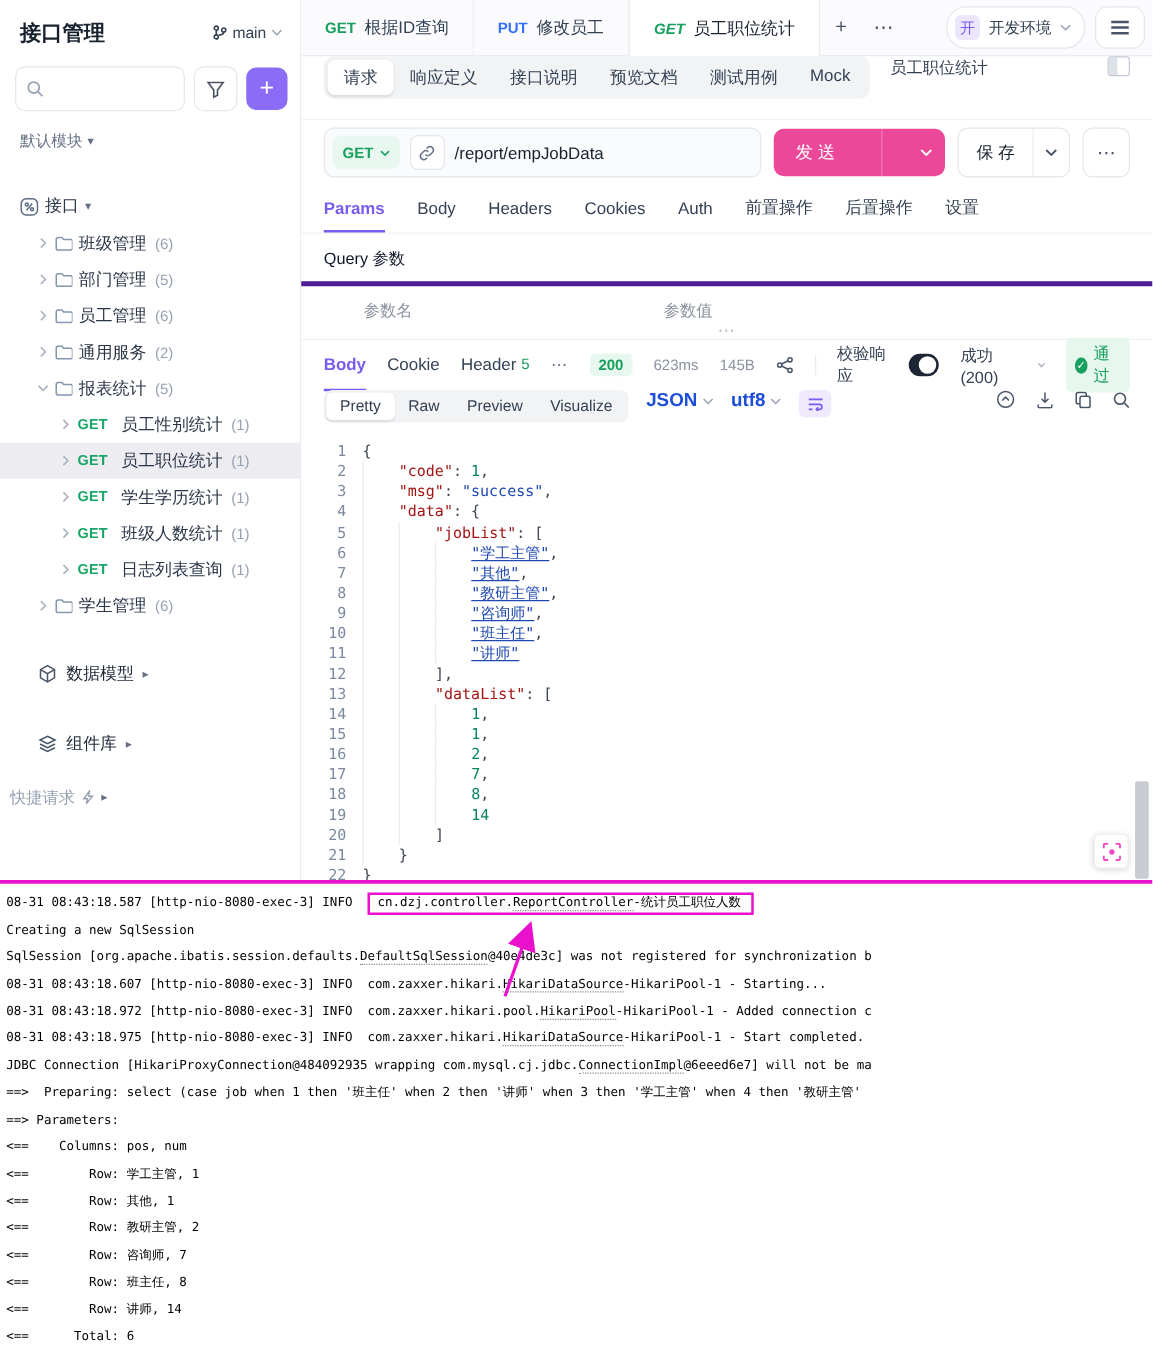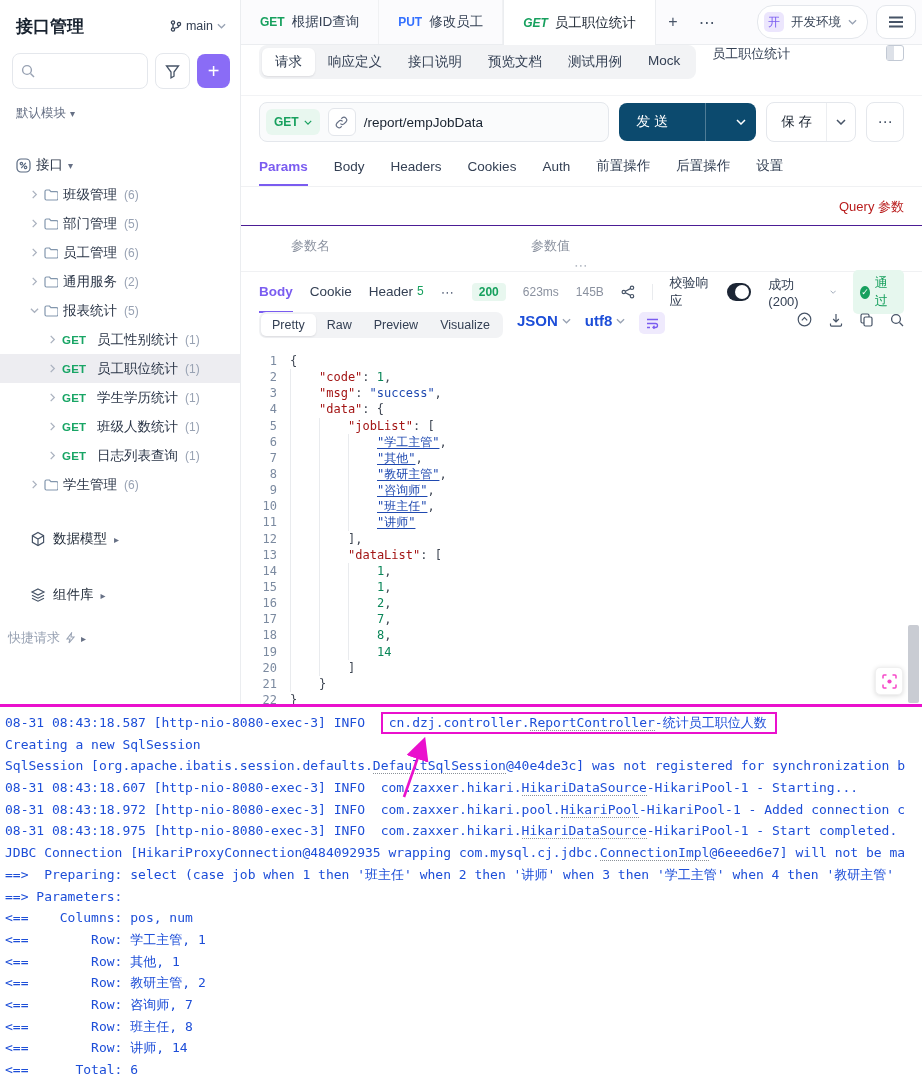--- a/index.html
+++ b/index.html
@@ -49,36 +49,36 @@
   .seg.active{background:#fff;box-shadow:0 1px 2px rgba(16,24,40,.1);font-weight:500;}
   .nav-title{margin-left:16px;color:#344054;}
   .panel-toggle{margin-left:auto;width:16px;height:14px;border:1.5px solid #c2c9d4;border-radius:3px;position:relative;}
   .panel-toggle::after{content:"";position:absolute;left:0;top:0;bottom:0;width:45%;background:#dde1e8;}
   
   .urlrow{height:52px;display:flex;align-items:center;padding:0 18px;gap:10px;flex:none;}
   .urlbox{flex:1;height:38px;border:1px solid #e4e7ec;border-radius:8px;background:#fafbfc;display:flex;align-items:center;padding:0 6px;gap:8px;}
   .method-pill{background:#e8f7ef;color:#17a05e;font-weight:700;font-size:12px;padding:6px 8px;border-radius:6px;display:flex;align-items:center;gap:5px;}
   .chain-btn{width:26px;height:26px;border:1px solid #e3e6eb;border-radius:6px;background:#fff;display:grid;place-items:center;color:#667085;}
   .url-text{font-size:13.5px;color:#18222f;}
-  .send-btn{height:38px;background:#0c4a6e;color:#fff;border-radius:8px;display:flex;align-items:center;overflow:hidden;gap:20px;}
+  .send-btn{height:38px;background:#ec4899;color:#fff;border-radius:8px;display:flex;align-items:center;overflow:hidden;gap:20px;}
   .send-main{padding:0 17px;font-size:14px;}
   .send-div{width:1px;height:38px;background:rgba(255,255,255,.28);}
   .send-caret{width:30px;display:grid;place-items:center;}
   .save-btn{height:38px;border:1px solid #e4e7ec;border-radius:8px;display:flex;align-items:center;background:#fff;overflow:hidden;}
   .save-main{padding:0 14px;font-size:13.5px;color:#18222f;}
   .save-div{width:1px;height:38px;background:#eceef1;}
   .save-caret{width:28px;display:grid;place-items:center;color:#475467;}
   .more-btn{width:36px;height:38px;border:1px solid #e4e7ec;border-radius:8px;display:grid;place-items:center;color:#475467;font-size:15px;background:#fff;}
   
   .paramtabs{height:38px;display:flex;gap:26px;padding:0 18px;border-bottom:1px solid #f0f1f3;align-items:stretch;flex:none;}
   .ptab{display:flex;align-items:center;color:#344054;font-size:13.5px;border-bottom:2.5px solid transparent;}
   .ptab.active{color:#7a5cf0;font-weight:600;border-bottom-color:#7a5cf0;}
   
   .querysec{height:84px;border-bottom:1px solid #f0f1f3;position:relative;flex:none;}
-  .q-title{padding:11px 18px 9px;color:#b91c1c;border-bottom:1px solid #4c1d95;text-align:right;}
+  .q-title{padding:11px 18px 9px;color:#0f172a;border-bottom:4px solid #4c1d95;}
   .q-head{display:flex;padding:11px 0;color:#8a919f;}
   .q-col1{width:290px;padding-left:50px;box-sizing:border-box;}
   .q-dots{position:absolute;bottom:-2px;left:50%;transform:translateX(-50%);color:#b6bcc6;letter-spacing:1px;font-size:14px;}
   
   .resp{flex:1;display:flex;flex-direction:column;position:relative;min-height:0;}
   .rtabs{height:40px;display:flex;align-items:center;padding:0 18px;gap:17px;flex:none;}
   .rtab{display:flex;align-items:center;height:100%;color:#344054;font-size:13.5px;border-bottom:2.5px solid transparent;gap:4px;}
   .rtab.active{color:#7a5cf0;font-weight:600;border-bottom-color:#7a5cf0;}
   .hdr-count{color:#17a05e;font-size:12px;}
   .rmore{color:#667085;letter-spacing:1px;}
@@ -108,21 +108,21 @@
   .tk-s{color:#1f49b0;}
   .tk-sc{color:#1f49b0;text-decoration:underline;text-underline-offset:2px;}
   .tk-n{color:#098658;}
   .vscroll{position:absolute;right:3px;bottom:1px;width:11px;height:78px;background:#c9ccd3;border-radius:2px;}
   .shot-btn{position:absolute;right:19px;bottom:9px;width:26px;height:26px;background:#fff;border:1px solid #f0f0f0;border-radius:5px;box-shadow:0 1px 5px rgba(0,0,0,.15);display:grid;place-items:center;}
   
   .hr-magenta{position:absolute;top:704px;left:0;width:922px;height:3px;background:#ea10cd;z-index:6;}
   .arrow-svg{position:absolute;left:394px;top:737px;z-index:7;}
   
   .console{position:absolute;top:707px;left:0;width:922px;height:373px;background:#fff;overflow:hidden;
-           font-family:"DejaVu Sans Mono","Liberation Mono",monospace;font-size:13px;color:#1d4ed8;
+           font-family:"DejaVu Sans Mono","Liberation Mono",monospace;font-size:10px;color:#000000;
            padding:5px 0 0 5px;box-sizing:border-box;}
   .lline{height:21.7px;line-height:21.7px;white-space:pre;}
   .u{border-bottom:1px dotted #8b9198;}
   .box{border:2px solid #ea10cd;padding:1px 8px 2px 6px;}
 </style>
 </head>
 <body>
 
 <div class="app">
 

